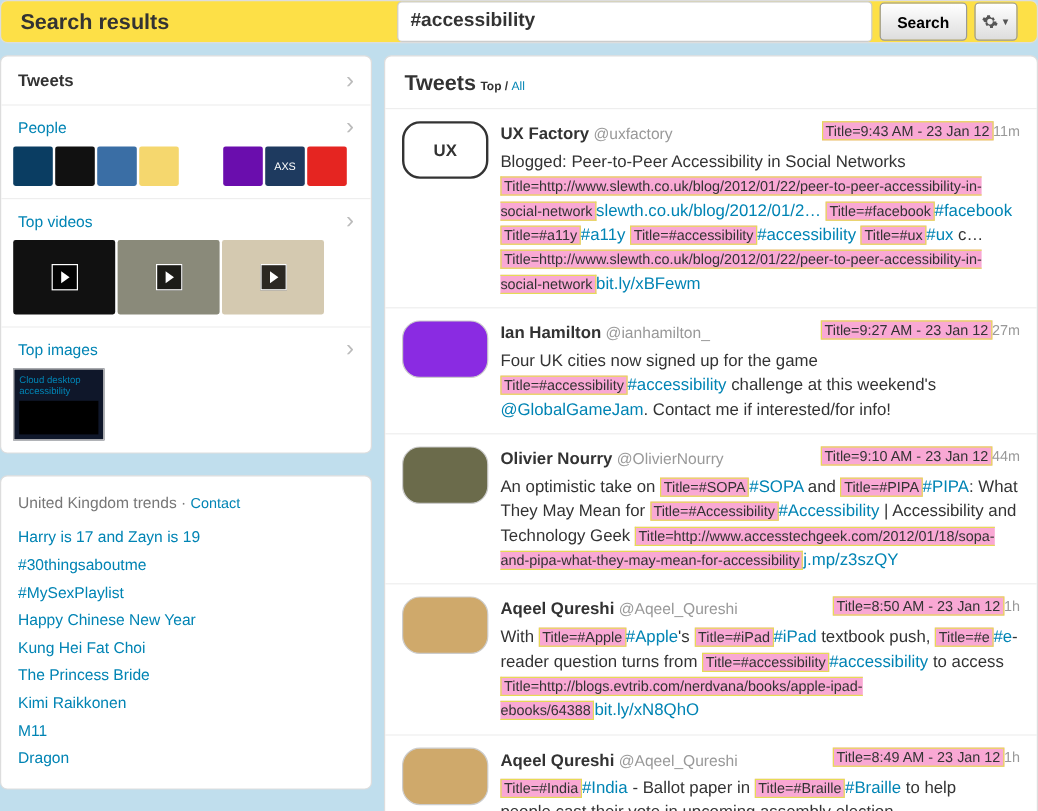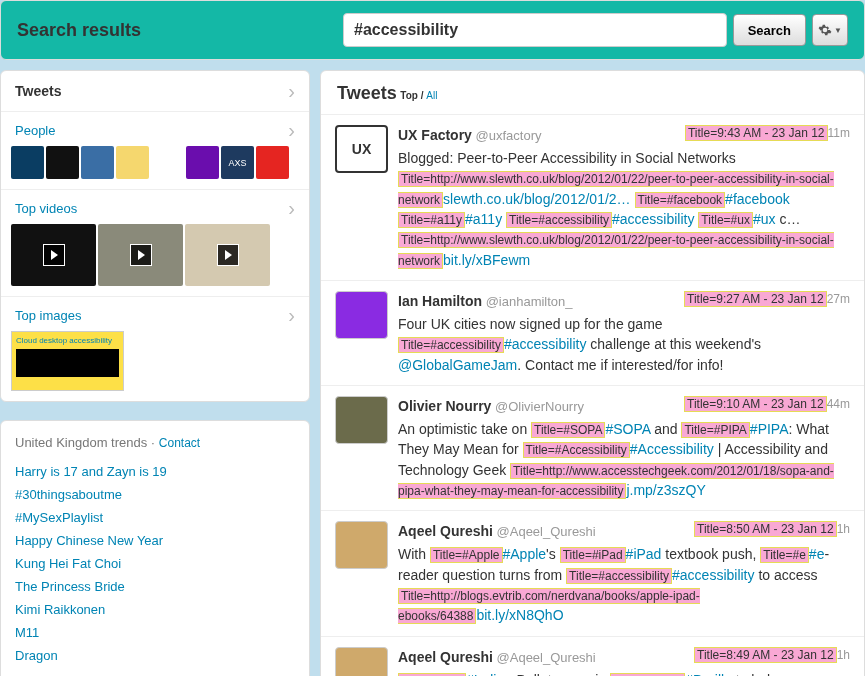--- a/index.html
+++ b/index.html
@@ -1,49 +1,49 @@
 <!DOCTYPE html>
 <html><head>
 <meta charset="utf-8">
 <style>
 * { margin:0; padding:0; box-sizing:border-box; font-family:"Helvetica Neue",Arial,sans-serif; }
 body { background:#c0deed; font-size:13px; color:#333; }
 .page { width:865px; margin:0 auto; background:#c0deed; padding:0; }
-.header { background:#14b8a6; border:1px solid #ddd; border-radius:6px; margin:0 0 10px 0; padding:12px 16px; display:flex; align-items:center; gap:26px; }
+.header { background:#fde047; border:1px solid #ddd; border-radius:6px; margin:0 0 10px 0; padding:0 16px; display:flex; align-items:center; gap:14px; }
 .header h1 { font-size:18px; font-weight:bold; color:#333; flex:0 0 300px; }
 .search-box { flex:1; display:flex; gap:6px; align-items:center; }
 .search-input { flex:1; height:34px; border:1px solid #ccc; border-radius:4px; padding:0 10px; font-size:16px; font-weight:bold; color:#333; }
 .search-btn { height:32px; padding:0 14px; background:linear-gradient(#fff,#ddd); border:1px solid #999; border-radius:4px; font-weight:bold; font-size:13px; cursor:pointer; }
 .gear-btn { height:32px; width:36px; background:linear-gradient(#fff,#ddd); border:1px solid #999; border-radius:4px; cursor:pointer; display:flex; align-items:center; justify-content:center; }
 .gear-btn svg { width:14px; height:14px; fill:#555; }
 .cols { display:flex; gap:10px; align-items:flex-start; }
 .sidebar { width:310px; display:flex; flex-direction:column; gap:18px; }
 .card { background:#fff; border:1px solid #ddd; border-radius:6px; overflow:hidden; }
 .card-head { display:flex; align-items:center; justify-content:space-between; padding:10px 14px; border-bottom:1px solid #eee; cursor:pointer; }
 .card-head strong { font-size:14px; }
 .chev { color:#bbb; font-size:20px; line-height:1; }
 .section-row { display:flex; align-items:center; justify-content:space-between; padding:8px 14px 4px; cursor:pointer; }
 .section-row a { color:#0084b4; text-decoration:none; font-size:13px; }
 .thumb-row { display:flex; gap:2px; padding:2px 10px 10px; flex-wrap:wrap; }
 .thumb { width:33px; height:33px; background:#222; border-radius:2px; }
 .vthumb { width:85px; height:62px; background:#111; position:relative; border-radius:2px; }
 .vthumb .play { position:absolute; top:50%; left:50%; transform:translate(-50%,-50%); width:22px; height:22px; background:rgba(0,0,0,.8); border:1px solid #fff; display:flex; align-items:center; justify-content:center; }
 .vthumb .play::after { content:""; border-left:7px solid #fff; border-top:5px solid transparent; border-bottom:5px solid transparent; margin-left:2px; }
-.imgthumb { width:113px; height:60px; background:#fde047; border:1px solid #ccc; font-size:8px; padding:4px; color:#0084b4; }
+.imgthumb { width:76px; height:60px; background:#0f172a; border:1px solid #ccc; font-size:8px; padding:4px; color:#0084b4; }
 .trends { padding:14px; font-size:13px; }
 .trends-head { color:#777; margin-bottom:10px; }
 .trends-head a { color:#0084b4; text-decoration:none; font-size:12px; }
 .trend-item { display:block; color:#0084b4; text-decoration:none; padding:4px 0; }
 .main { flex:1; background:#fff; border:1px solid #ddd; border-radius:6px; }
 .main-head { padding:12px 16px 10px; border-bottom:1px solid #eee; }
 .main-head h2 { font-size:18px; display:inline; }
 .main-head .sub { font-size:10px; font-weight:bold; }
 .main-head .sub a { color:#0084b4; text-decoration:none; font-weight:normal; }
 .tweet { display:flex; gap:10px; padding:10px 14px; border-bottom:1px solid #eee; }
-.avatar { width:53px; height:48px; border-radius:4px; background:#888; flex-shrink:0; border:1px solid #ccc; display:flex; align-items:center; justify-content:center; font-size:14px; font-weight:bold; color:#fff; }
+.avatar { width:72px; height:48px; border-radius:15px; background:#888; flex-shrink:0; border:1px solid #ccc; display:flex; align-items:center; justify-content:center; font-size:14px; font-weight:bold; color:#fff; }
 .tweet-body { flex:1; font-size:14px; line-height:1.45; position:relative; }
 .t-head { margin-bottom:2px; }
 .t-name { font-weight:bold; color:#333; }
 .t-handle { color:#999; font-size:13px; }
 .t-ts { position:absolute; right:0; top:0; font-size:12px; color:#999; }
 .hl { background:#f9a8d4; border:1px solid #e6db55; padding:0 2px; font-size:12px; color:#333; }
 .lnk { color:#0084b4; text-decoration:none; }
 .tweet-body .text { color:#333; word-break:break-word; }
 .divider-top { border-top:1px solid #eee; }
 </style>

